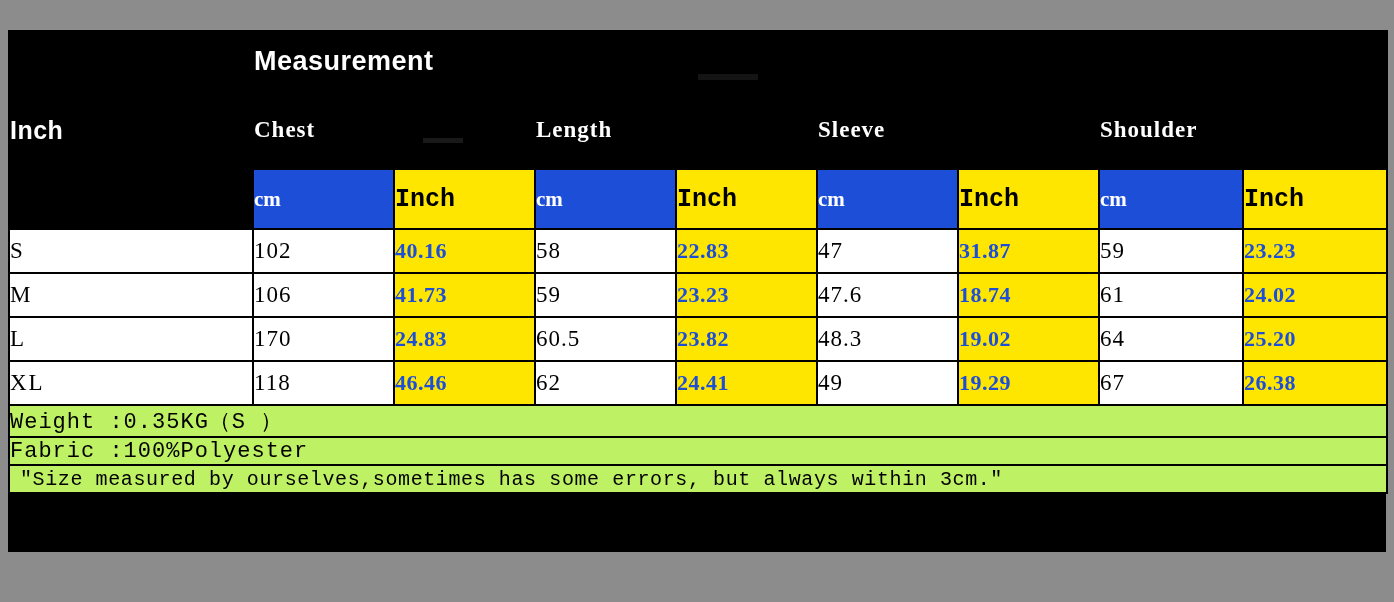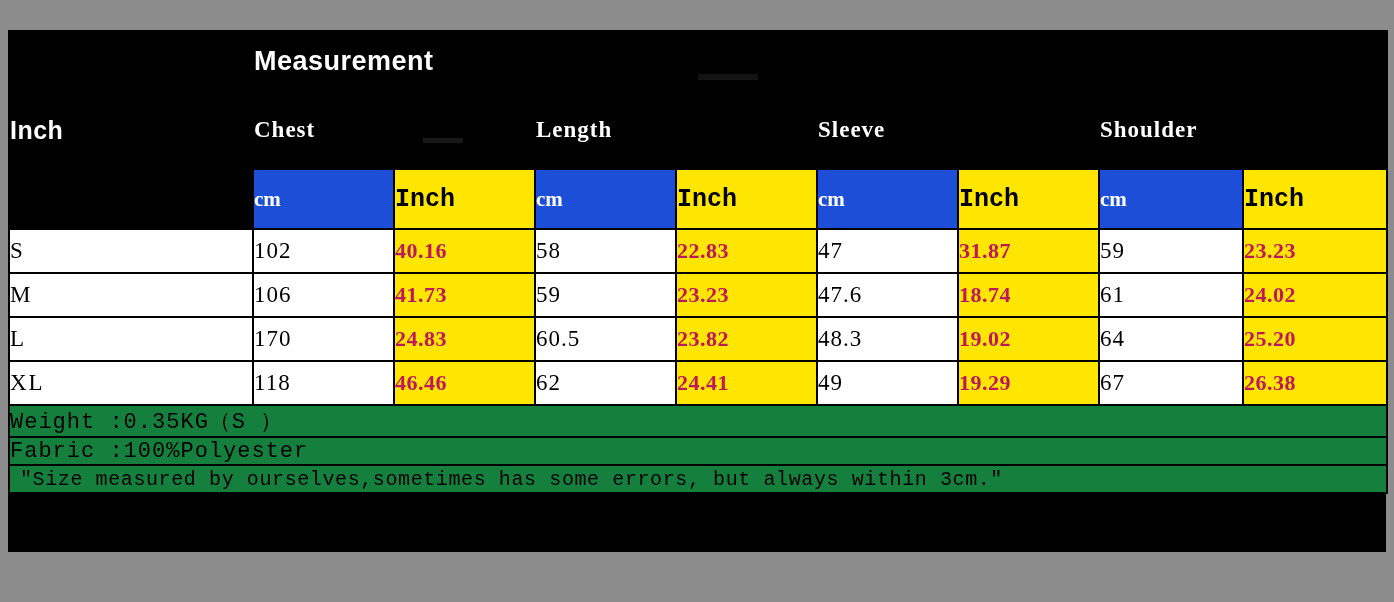--- a/index.html
+++ b/index.html
@@ -99,30 +99,30 @@
     color: #000000;
     font-family: "Liberation Serif", serif;
     font-size: 23px;
     height: 44px;
     letter-spacing: 1px;
     margin-left: 13px;
   }
 
   .cell-inch {
     background: #ffe600;
-    color: #be185d;
+    color: #1d4ed8;
     font-family: "Liberation Serif", serif;
     font-weight: bold;
     font-size: 22px;
     height: 44px;
     letter-spacing: 0.5px;
   }
 
   .note-row td {
-    background: #15803d;
+    background: #bef264;
     color: #000000;
     font-family: "Liberation Mono", monospace;
     font-size: 22px;
     height: 28px;
     letter-spacing: 1px;
   }
 
   .note-row.disclaimer td {
     text-align: left;
     padding-left: 10px;

